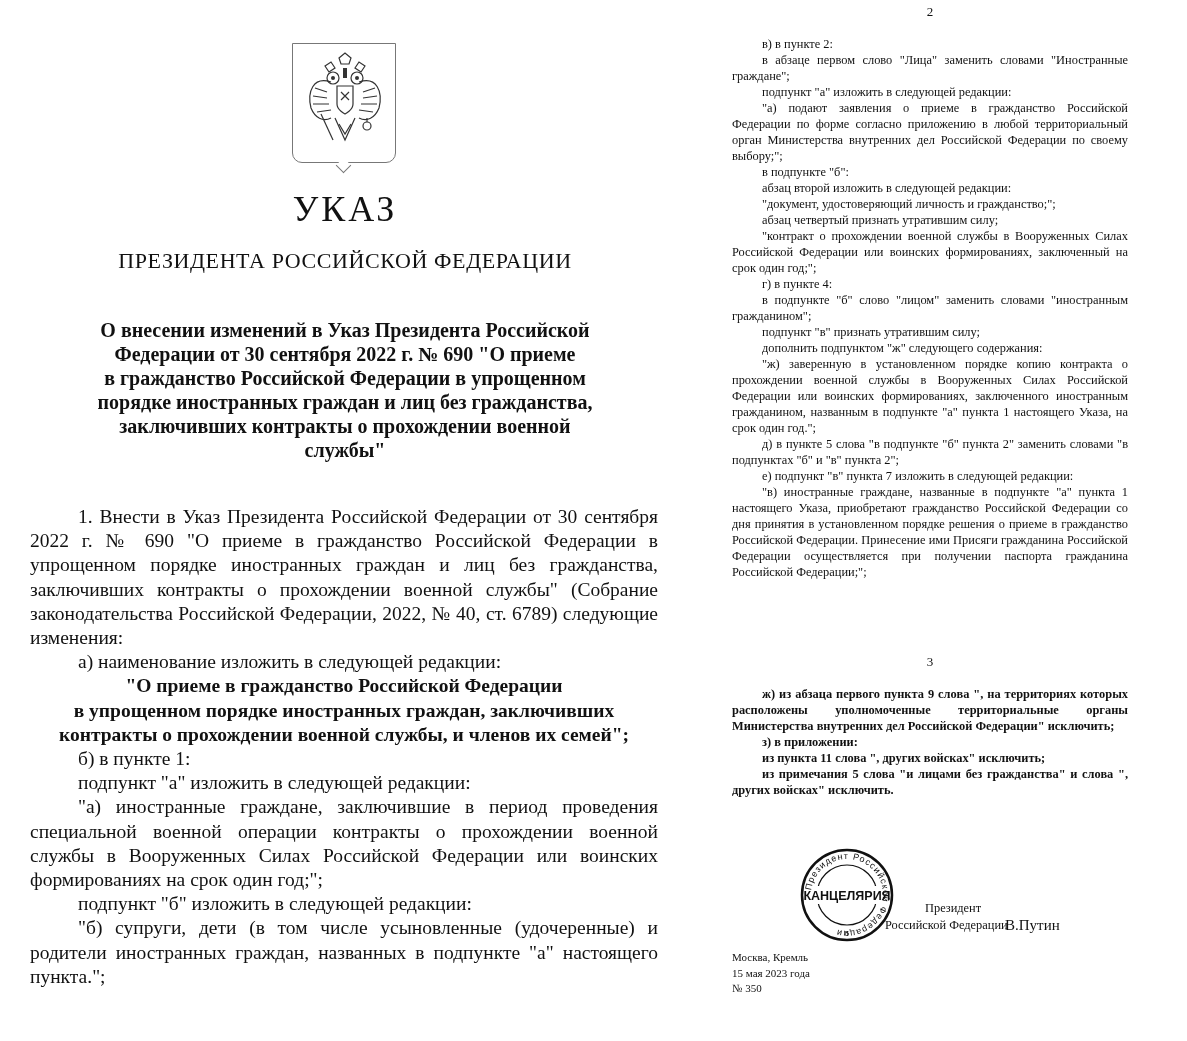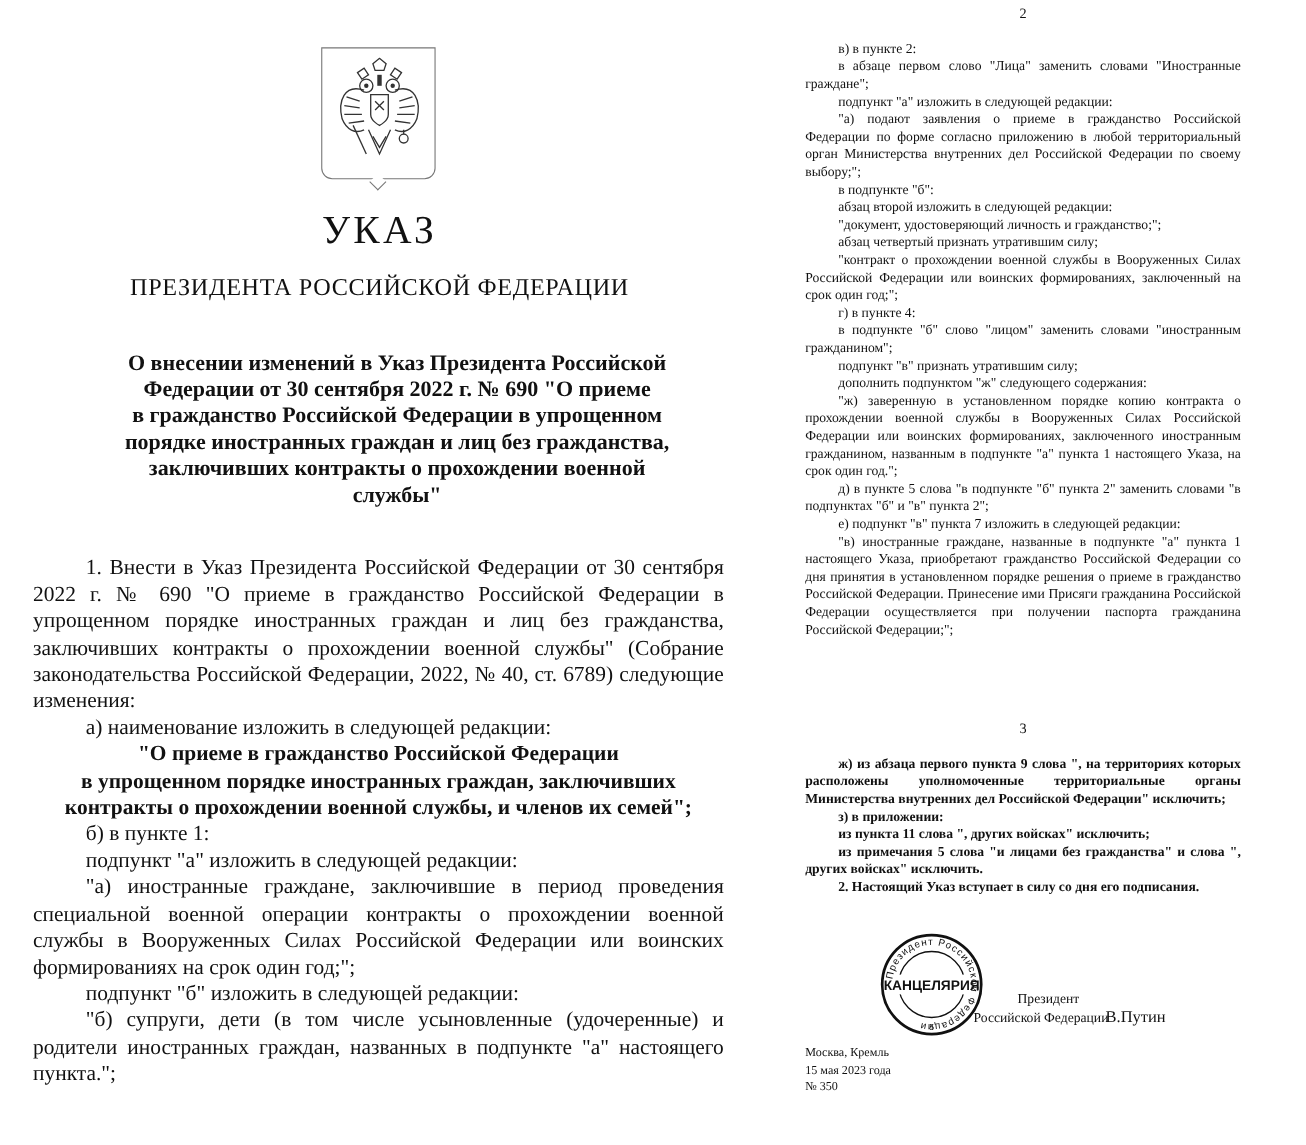--- a/index.html
+++ b/index.html
@@ -5,21 +5,21 @@
   html, body { margin: 0; padding: 0; background: #ffffff; }
   body { width: 1187px; height: 1041px; position: relative; overflow: hidden; font-family: "Liberation Serif", serif; color: #111111; }
 
   
   .page1 { position: absolute; left: 0; top: 0; width: 700px; height: 1041px; }
   .emblem { position: absolute; left: 292px; top: 43px; width: 104px; height: 120px; border: 1px solid #777; border-top: 1px solid #777; border-radius: 0 0 10px 10px; box-sizing: border-box; }
   .emblem-tip { position: absolute; left: 338px; top: 160px; width: 10px; height: 10px; border-right: 1px solid #777; border-bottom: 1px solid #777; transform: rotate(45deg); background: #fff; }
   .emblem svg { position: absolute; left: 10px; top: 8px; }
   .ukaz { position: absolute; left: 0; width: 690px; top: 188px; text-align: center; font-size: 36px; letter-spacing: 3px; font-weight: normal; }
   .president-of { position: absolute; left: 0; width: 690px; top: 248px; text-align: center; font-size: 22px; letter-spacing: 0.6px; }
-  .decree-title { position: absolute; left: 91px; width: 540px; top: 318px; text-align: center; font-size: 20px; font-weight: bold; line-height: 24px; }
+  .decree-title { position: absolute; left: 75px; width: 540px; top: 318px; text-align: center; font-size: 20px; font-weight: bold; line-height: 24px; }
   .p1-body { position: absolute; left: 30px; width: 628px; top: 505px; font-size: 19.5px; line-height: 24.2px; }
   .p1-body p { margin: 0; text-align: justify; text-align-last: left; }
   .ind { text-indent: 48px; }
   .p1-bold { font-weight: bold; text-align: center !important; text-align-last: center !important; }
 
   
   .page2 { position: absolute; left: 732px; top: 0; width: 396px; }
   .page-num { position: absolute; width: 396px; text-align: center; font-size: 13px; }
   .p2-body { position: absolute; left: 0; width: 396px; font-size: 12.4px; line-height: 16px; }
   .p2-body p { margin: 0; text-align: justify; text-align-last: left; }
@@ -118,21 +118,20 @@
   </div>
 </div>
 
 <div class="page2">
   <div class="page-num" style="top:654px;">3</div>
   <div class="p2-body" style="top:686px;font-weight:bold;">
     <p class="ind">ж) из абзаца первого пункта 9 слова ", на территориях которых расположены уполномоченные территориальные органы Министерства внутренних дел Российской Федерации" исключить;</p>
     <p class="ind">з) в приложении:</p>
     <p class="ind">из пункта 11 слова ", других войсках" исключить;</p>
     <p class="ind">из примечания 5 слова "и лицами без гражданства" и слова ", других войсках" исключить.</p>
-    <p class="ind">2. Настоящий Указ вступает в силу со дня его подписания.</p>
   </div>
 </div>
 
 <div class="stamp">
   <svg width="94" height="94" viewBox="0 0 94 94">
     <defs>
       <path id="ringPath" d="M47,47 m-36,0 a36,36 0 1,1 72,0 a36,36 0 1,1 -72,0"></path>
     </defs>
     <circle cx="47" cy="47" r="45" fill="none" stroke="#111" stroke-width="2.5"></circle>
     <circle cx="47" cy="47" r="30" fill="none" stroke="#111" stroke-width="1.2"></circle>

